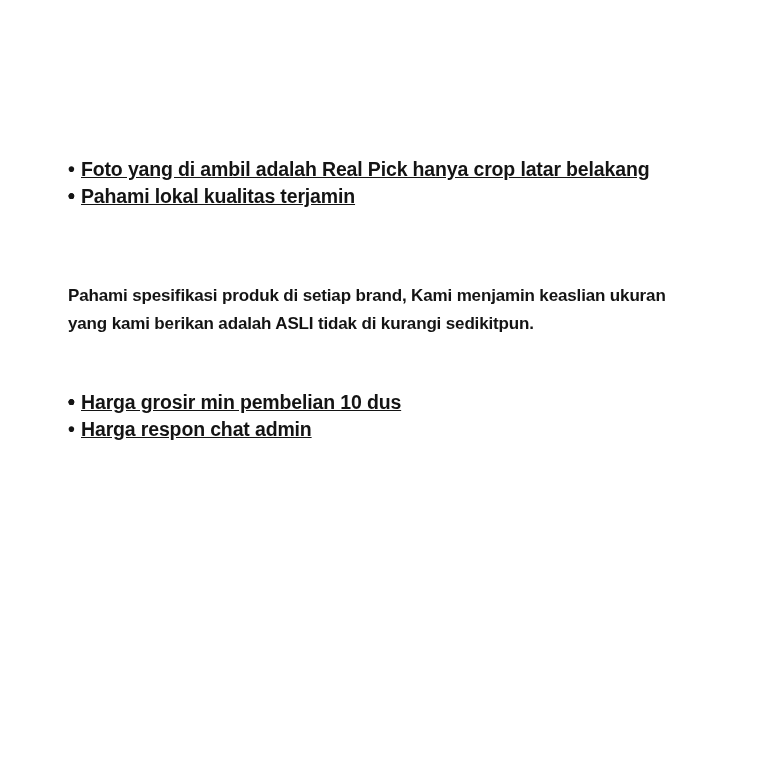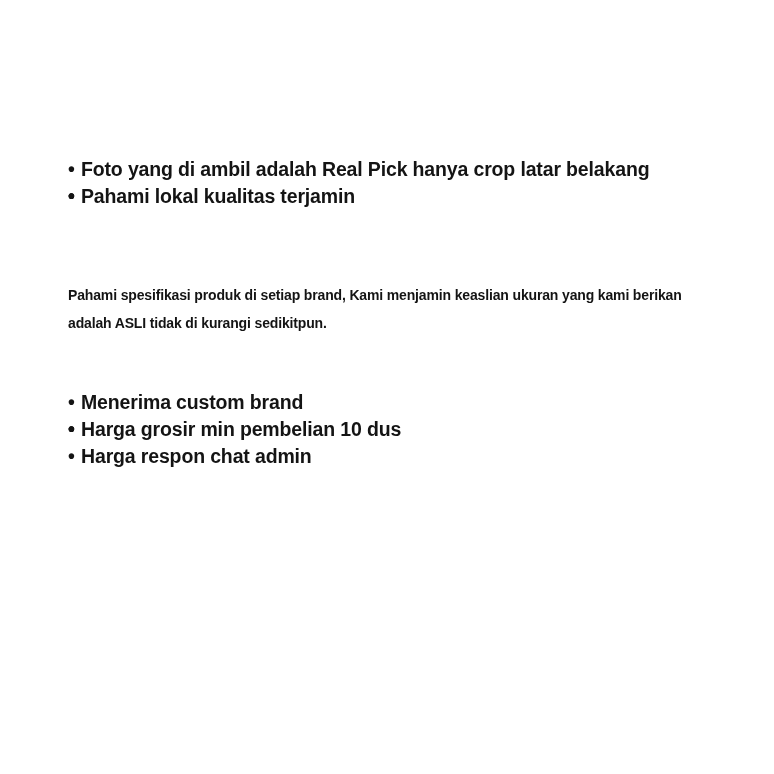--- a/index.html
+++ b/index.html
@@ -56,25 +56,26 @@
     position: absolute;
     left: 0;
     top: 0;
     font-size: 19.5px;
     line-height: 27px;
     color: #141414;
   }
 
   .bullet-item .bullet-text {
     display: inline;
+    text-decoration: underline;
   }
 
   
   .paragraph {
-    font-size: 14px;
+    font-size: 17px;
     font-weight: bold;
     line-height: 27.5px;
     color: #141414;
     letter-spacing: -0.15px;
     width: 625px;
   }
 
   
   .gap-one { height: 72px; }
   .gap-two { height: 52px; }
@@ -104,21 +105,20 @@
 
     <div class="gap-one"></div>
 
     <p class="paragraph block">Pahami spesifikasi produk di setiap brand, Kami menjamin keaslian ukuran yang kami berikan adalah ASLI tidak di kurangi sedikitpun.</p>
 
     <div class="gap-two"></div>
 
     <ul class="bullet-list block">
       <li class="bullet-item">
         <span class="bullet-dot">•</span>
-        <span class="bullet-text">Menerima custom brand</span>
       </li>
       <li class="bullet-item">
         <span class="bullet-dot">•</span>
       </li>
       <li class="bullet-item">
         <span class="bullet-dot">•</span>
       </li>
       <li class="bullet-item">
         <span class="bullet-dot">•</span>
         <span class="bullet-text">Harga grosir min pembelian 10 dus</span>

